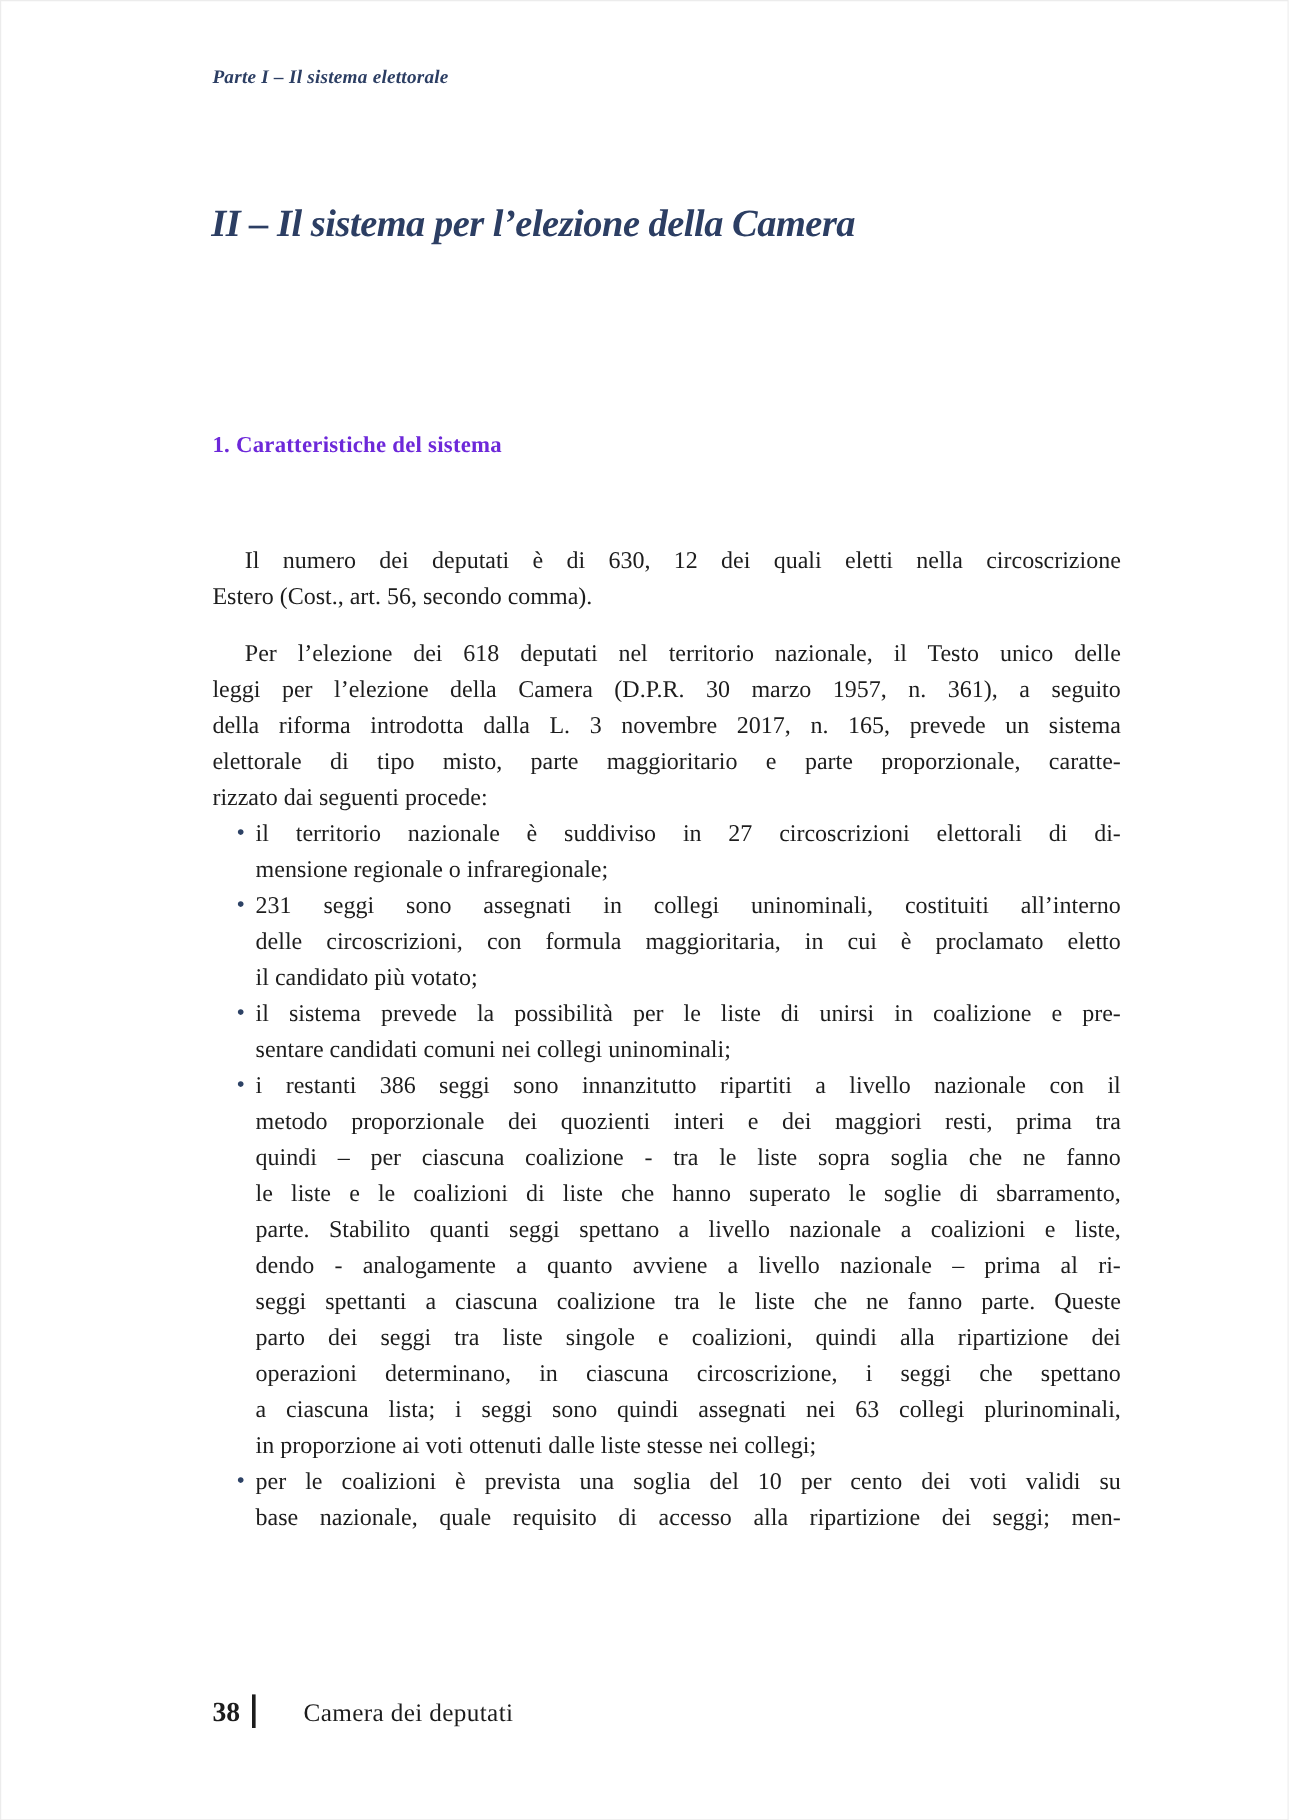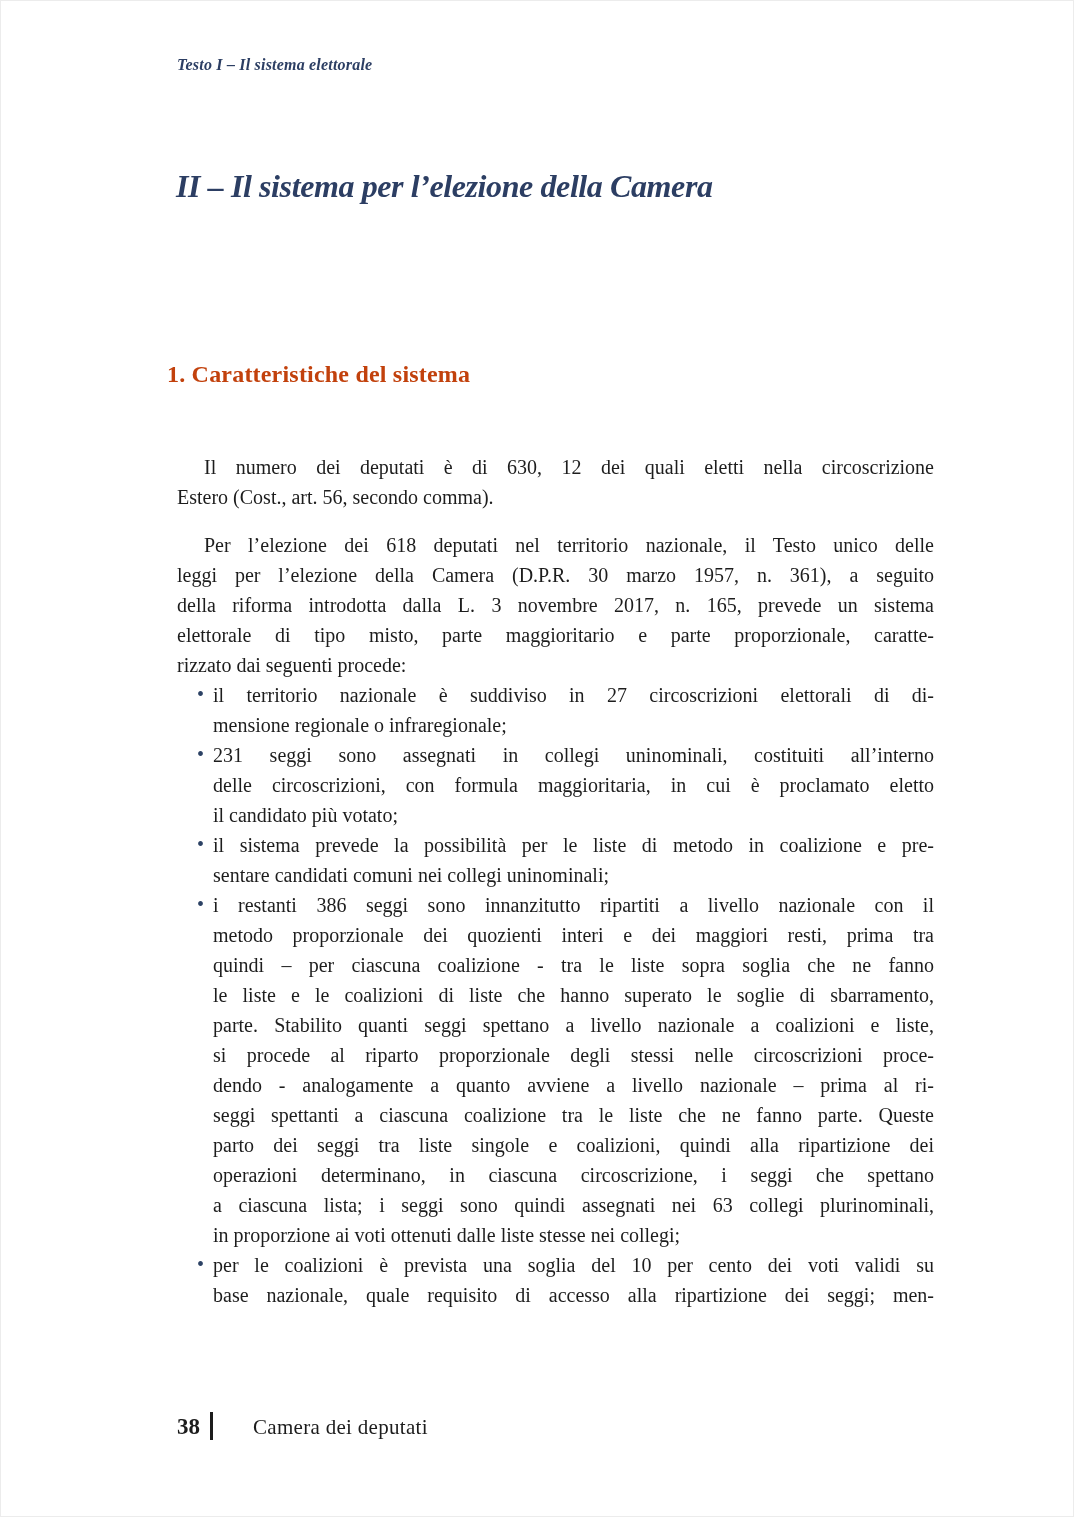--- a/index.html
+++ b/index.html
@@ -29,25 +29,25 @@
     top: 168px;
     font-size: 32px;
     font-style: italic;
     font-weight: 700;
     color: #2c3e63;
     letter-spacing: -0.4px;
     white-space: nowrap;
   }
   .section-heading {
     position: absolute;
-    left: 167px;
+    left: 177px;
     top: 361px;
-    font-size: 24px;
+    font-size: 19px;
     font-weight: 700;
-    color: #c2410c;
+    color: #6d28d9;
     letter-spacing: 0.2px;
   }
   .body-text {
     position: absolute;
     left: 177px;
     top: 452px;
     width: 757px;
     font-size: 20px;
     line-height: 30px;
     color: #1d1d1d;
@@ -91,21 +91,21 @@
     margin-left: 40px;
     font-size: 21px;
     letter-spacing: 0.3px;
   }
 </style>
 </head>
 <body>
 
 <div class="page">
 
-  <div class="running-header">Testo I – Il sistema elettorale</div>
+  <div class="running-header">Parte I – Il sistema elettorale</div>
 
   <h1 class="doc-title">II – Il sistema per l’elezione della Camera</h1>
 
   <h2 class="section-heading">1. Caratteristiche del sistema</h2>
 
   <div class="body-text">
 
     <div class="para">
       <div class="jline first-indent">Il numero dei deputati è di 630, 12 dei quali eletti nella circoscrizione</div>
       <div class="jline end">Estero (Cost., art. 56, secondo comma).</div>
@@ -129,32 +129,31 @@
 
       <div class="bullet-item">
         <span class="dot">•</span>
         <div class="jline">231 seggi sono assegnati in collegi uninominali, costituiti all’interno</div>
         <div class="jline">delle circoscrizioni, con formula maggioritaria, in cui è proclamato eletto</div>
         <div class="jline end">il candidato più votato;</div>
       </div>
 
       <div class="bullet-item">
         <span class="dot">•</span>
-        <div class="jline">il sistema prevede la possibilità per le liste di metodo in coalizione e pre-</div>
+        <div class="jline">il sistema prevede la possibilità per le liste di unirsi in coalizione e pre-</div>
         <div class="jline end">sentare candidati comuni nei collegi uninominali;</div>
       </div>
 
       <div class="bullet-item">
         <span class="dot">•</span>
         <div class="jline">i restanti 386 seggi sono innanzitutto ripartiti a livello nazionale con il</div>
         <div class="jline">metodo proporzionale dei quozienti interi e dei maggiori resti, prima tra</div>
         <div class="jline">quindi – per ciascuna coalizione - tra le liste sopra soglia che ne fanno</div>
         <div class="jline">le liste e le coalizioni di liste che hanno superato le soglie di sbarramento,</div>
         <div class="jline">parte. Stabilito quanti seggi spettano a livello nazionale a coalizioni e liste,</div>
-        <div class="jline">si procede al riparto proporzionale degli stessi nelle circoscrizioni proce-</div>
         <div class="jline">dendo - analogamente a quanto avviene a livello nazionale – prima al ri-</div>
         <div class="jline">seggi spettanti a ciascuna coalizione tra le liste che ne fanno parte. Queste</div>
         <div class="jline">parto dei seggi tra liste singole e coalizioni, quindi alla ripartizione dei</div>
         <div class="jline">operazioni determinano, in ciascuna circoscrizione, i seggi che spettano</div>
         <div class="jline">a ciascuna lista; i seggi sono quindi assegnati nei 63 collegi plurinominali,</div>
         <div class="jline end">in proporzione ai voti ottenuti dalle liste stesse nei collegi;</div>
       </div>
 
       <div class="bullet-item">
         <span class="dot">•</span>

